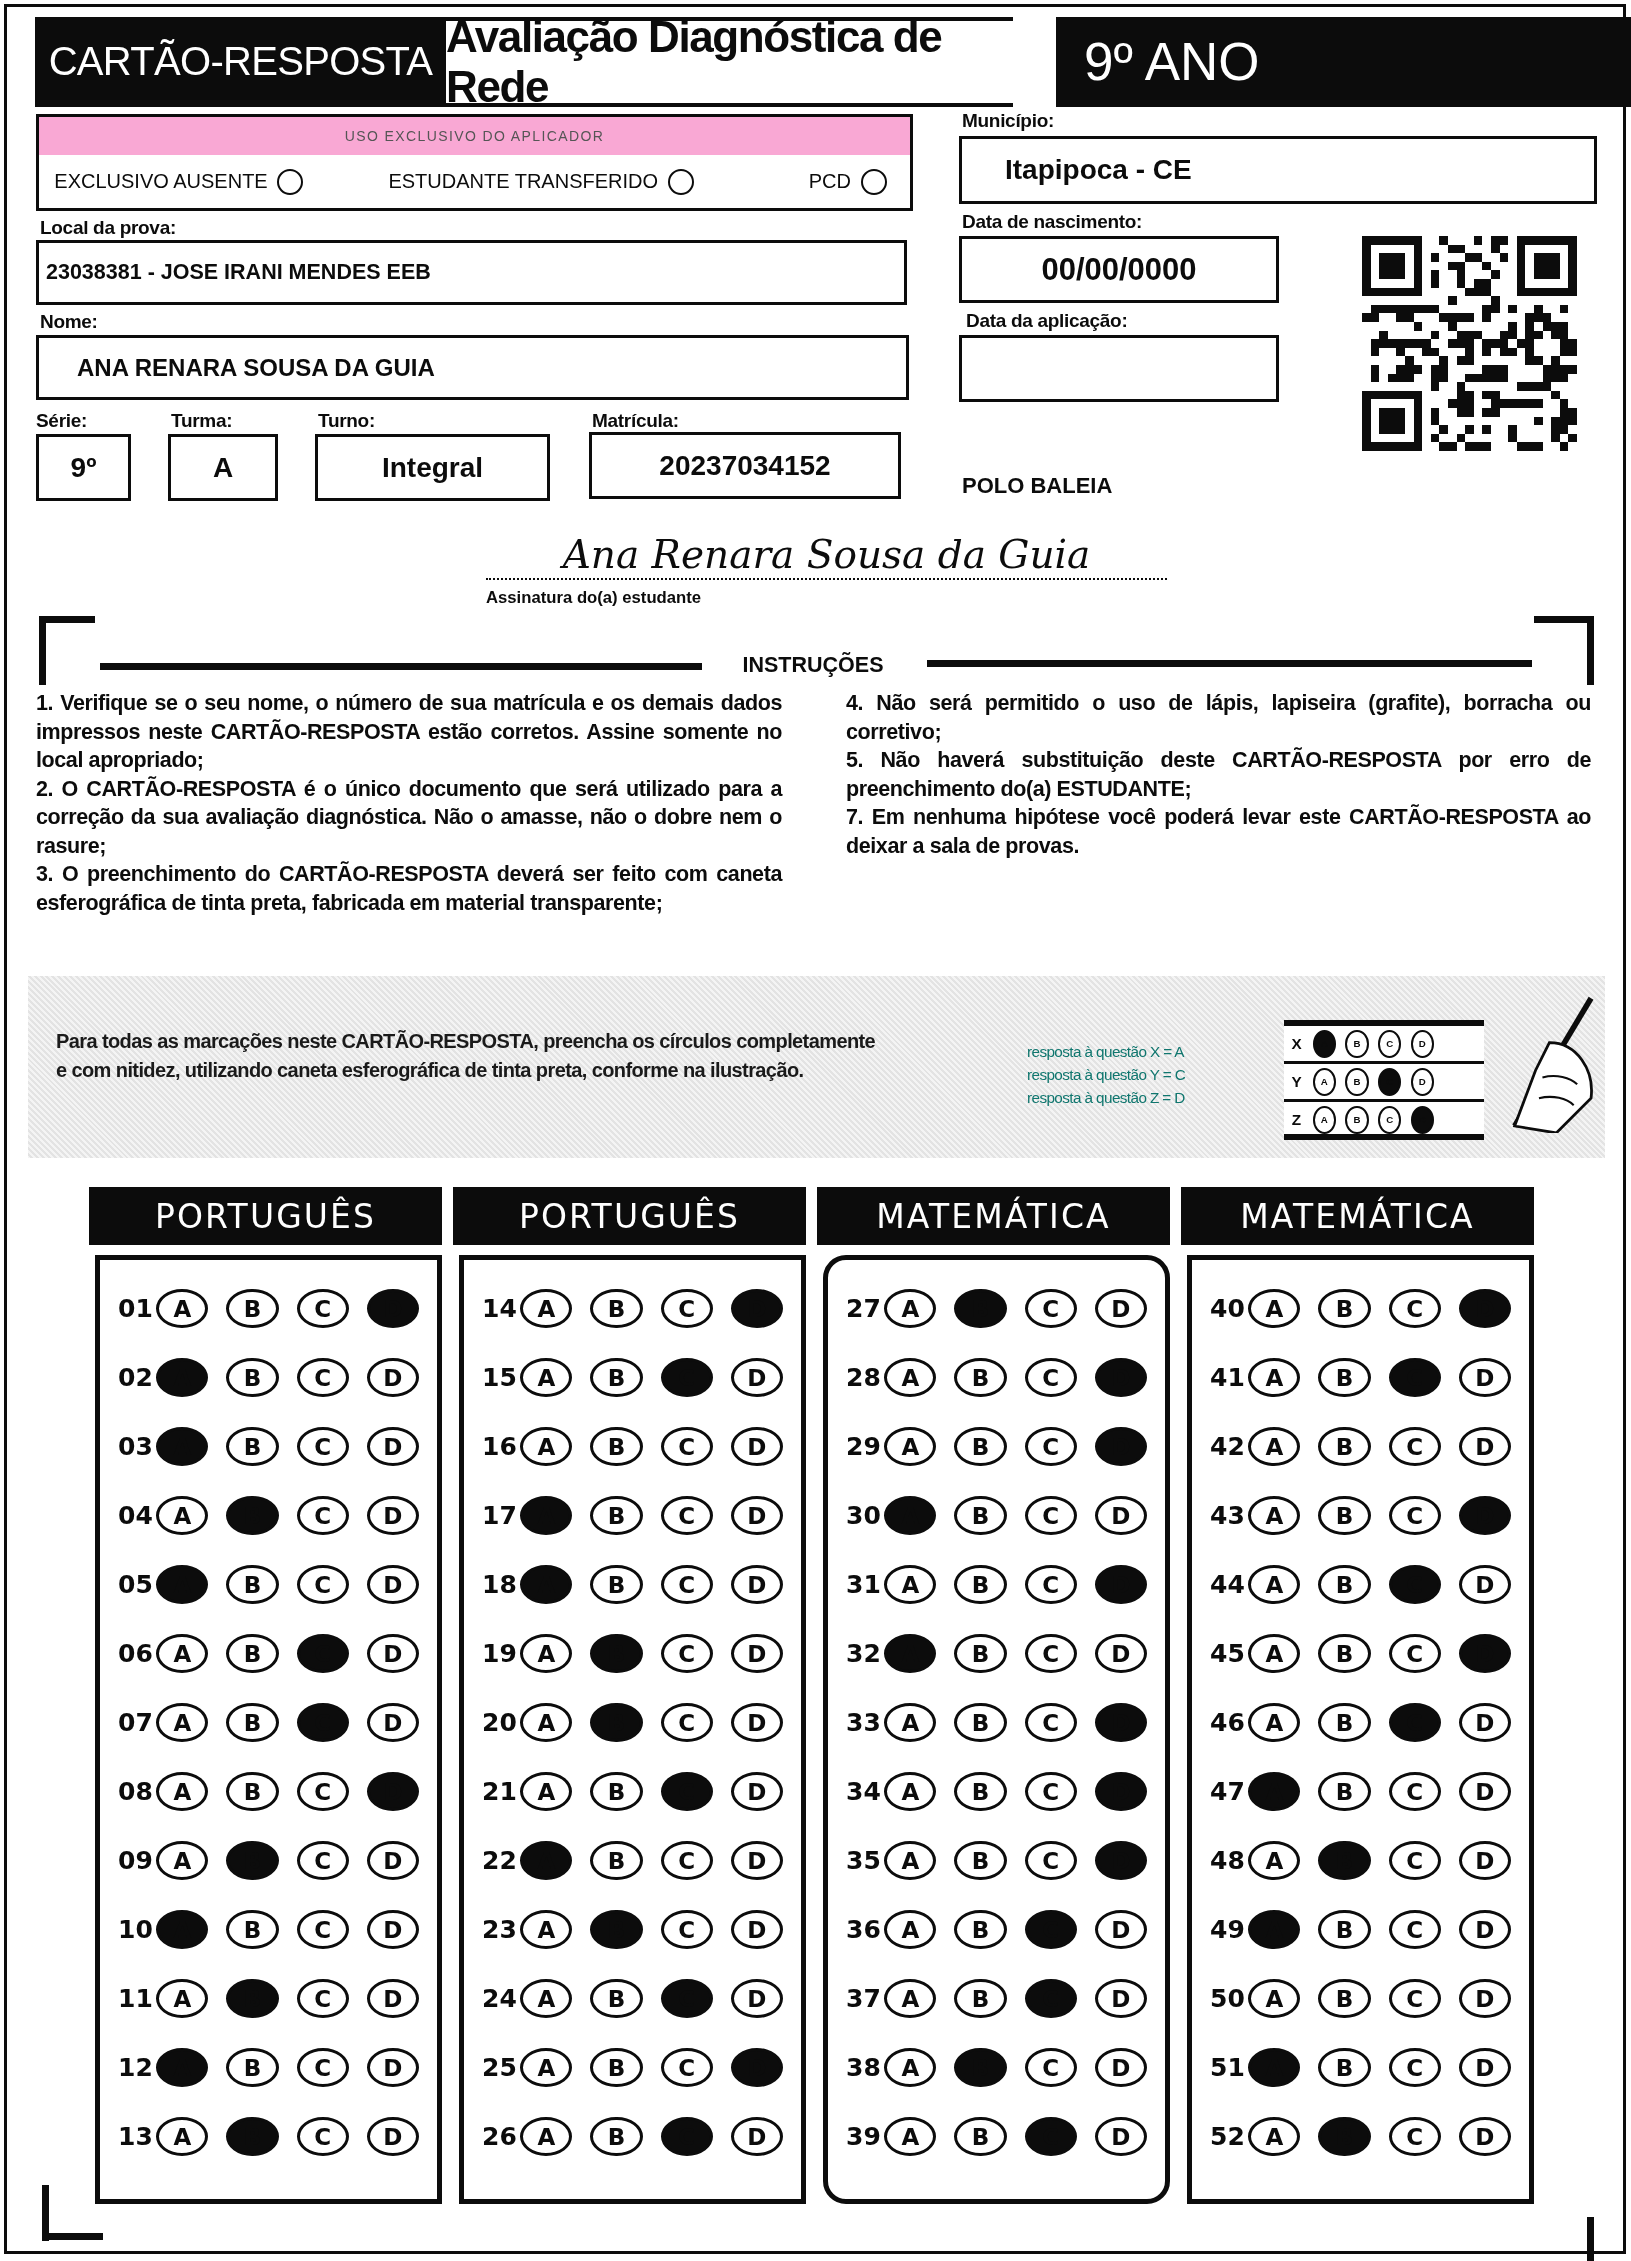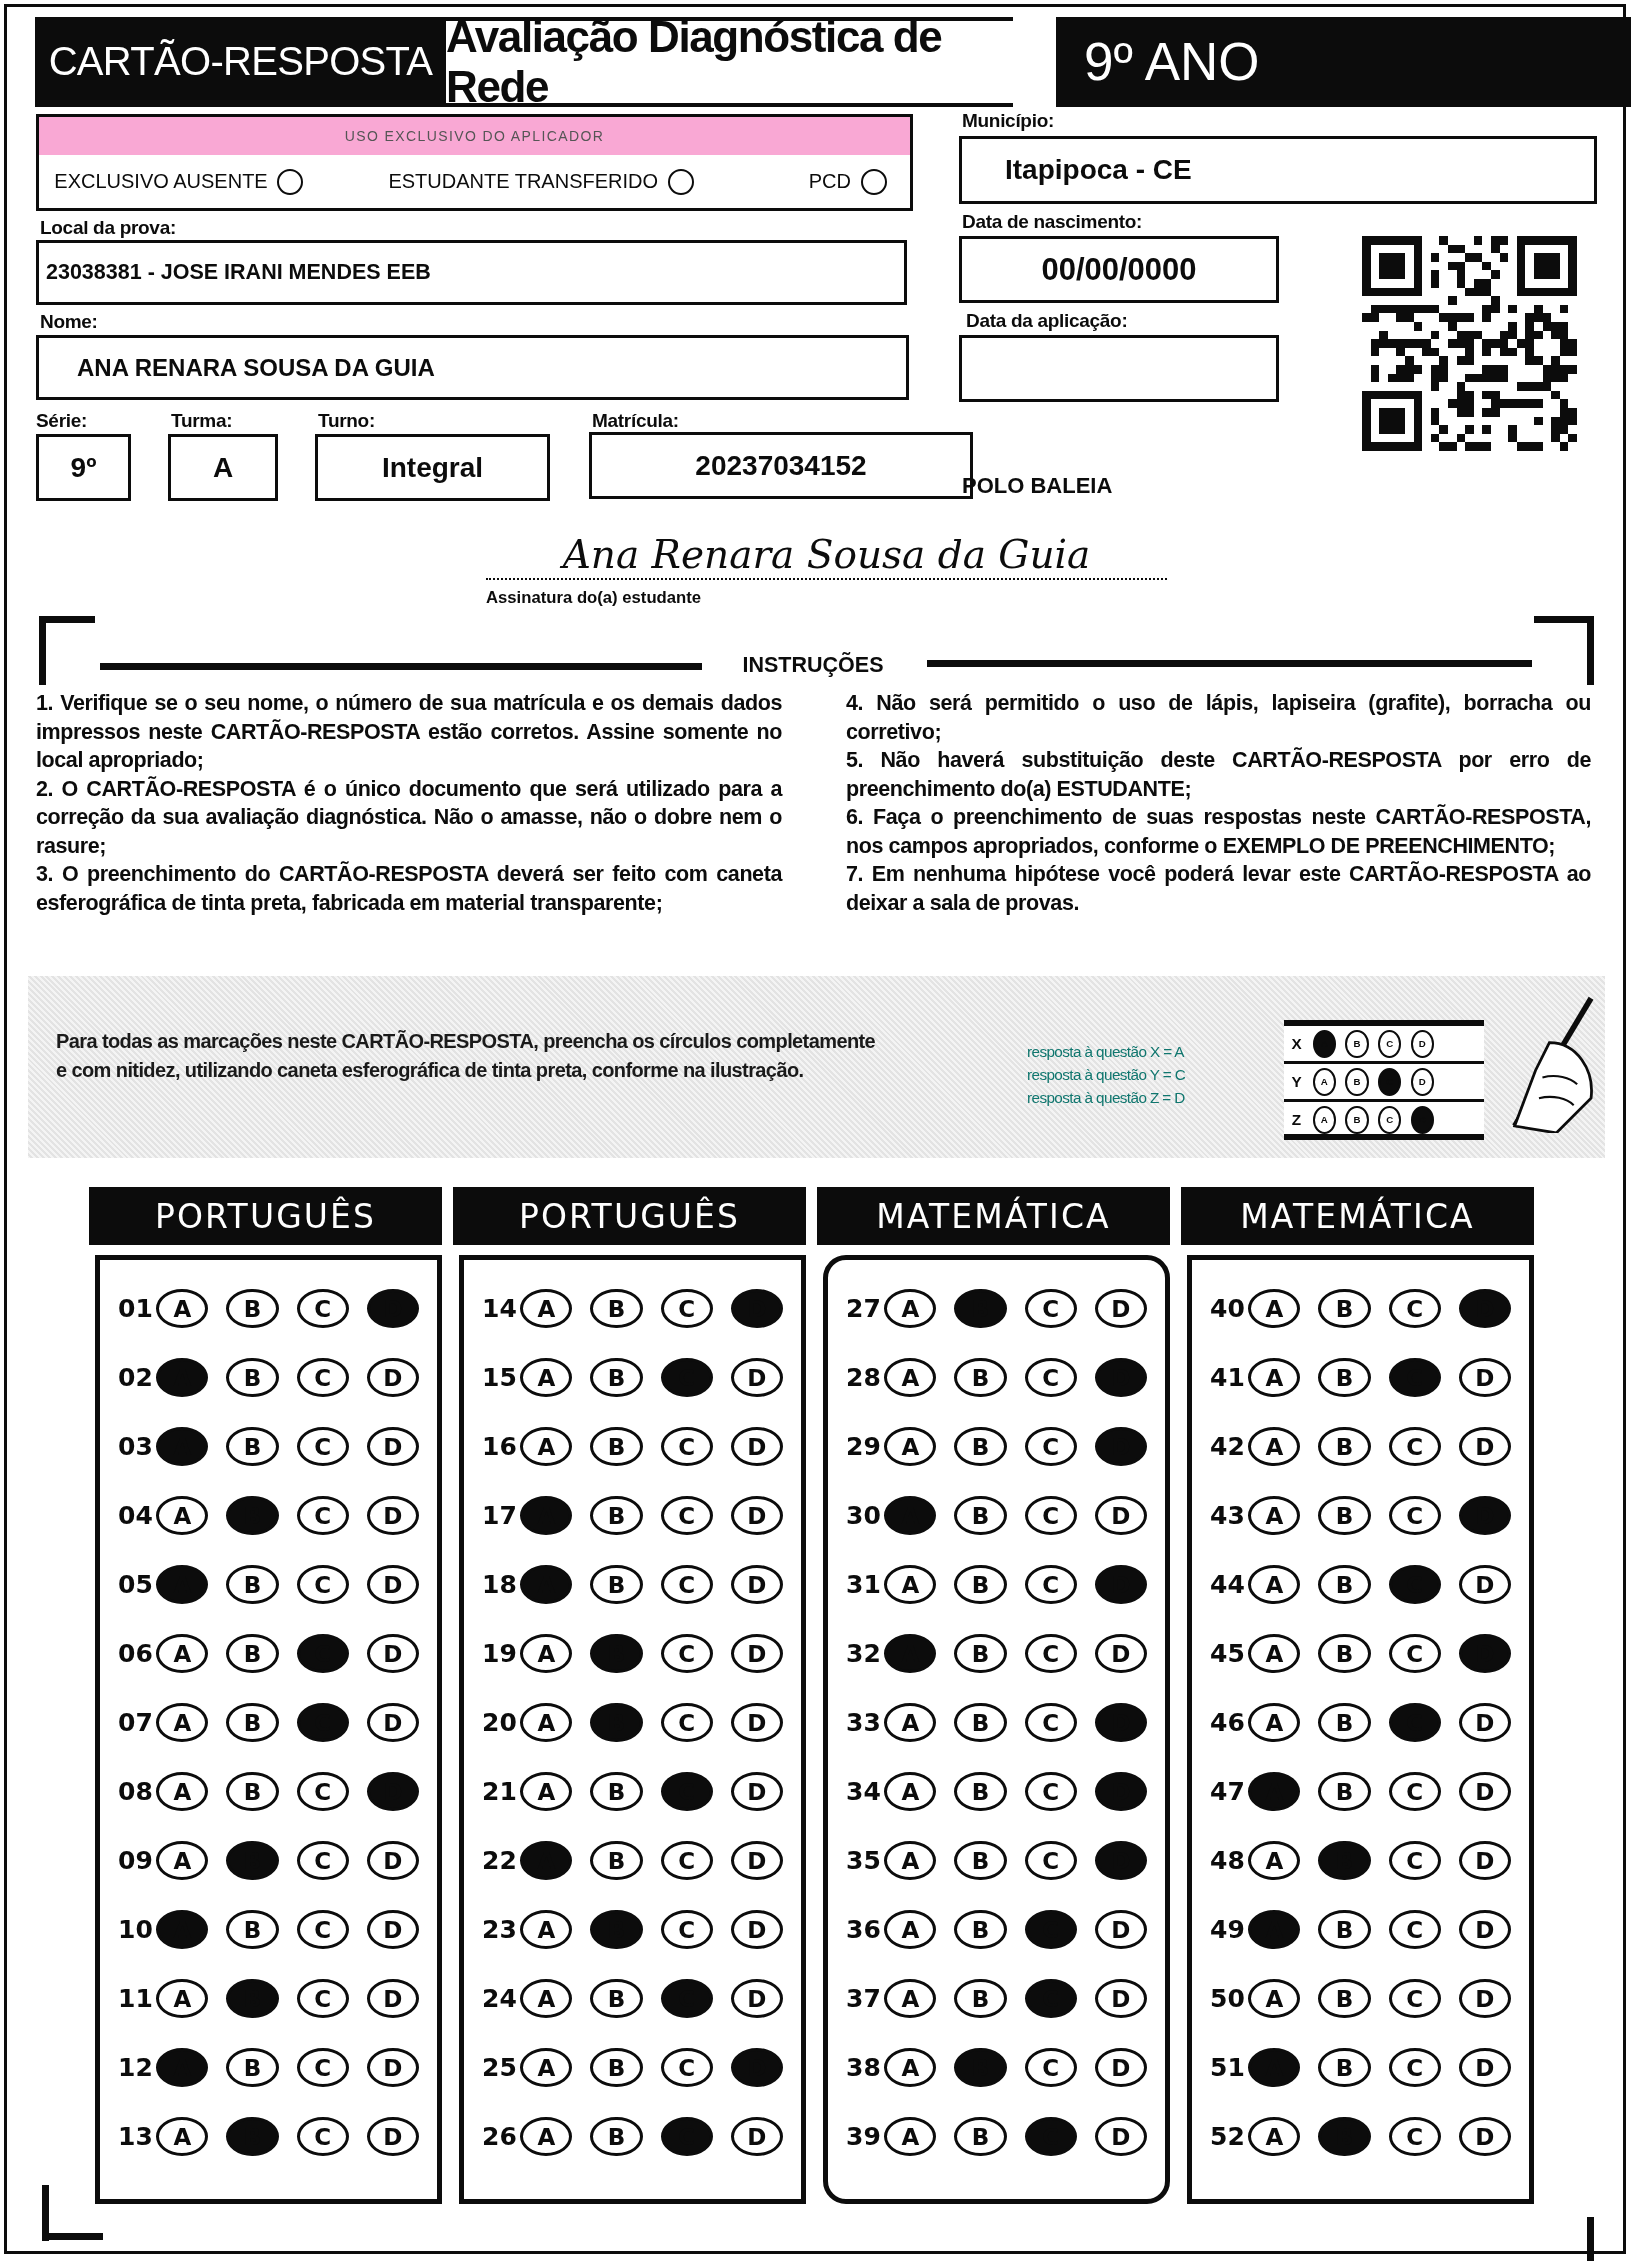--- a/index.html
+++ b/index.html
@@ -72,21 +72,21 @@
 <div class="abs label" style="left:40px;top:311px">Nome:</div>
 <div class="abs field" style="left:36px;top:335px;width:873px;height:65px;padding-left:38px;font-size:24px">ANA RENARA SOUSA DA GUIA</div>
 
 <div class="abs label" style="left:36px;top:410px">Série:</div>
 <div class="abs field" style="left:36px;top:434px;width:95px;height:67px;justify-content:center;font-size:28px">9º</div>
 <div class="abs label" style="left:171px;top:410px">Turma:</div>
 <div class="abs field" style="left:168px;top:434px;width:110px;height:67px;justify-content:center;font-size:28px">A</div>
 <div class="abs label" style="left:318px;top:410px">Turno:</div>
 <div class="abs field" style="left:315px;top:434px;width:235px;height:67px;justify-content:center;font-size:28px">Integral</div>
 <div class="abs label" style="left:592px;top:410px">Matrícula:</div>
-<div class="abs field" style="left:589px;top:432px;width:384px;height:67px;justify-content:center;font-size:28px;">20237034152</div>
+<div class="abs field" style="left:589px;top:432px;width:312px;height:67px;justify-content:center;font-size:28px;">20237034152</div>
 
 <div class="abs label" style="left:962px;top:110px">Município:</div>
 <div class="abs field" style="left:959px;top:136px;width:638px;height:68px;padding-left:43px;font-size:28px">Itapipoca - CE</div>
 <div class="abs label" style="left:962px;top:211px">Data de nascimento:</div>
 <div class="abs field" style="left:959px;top:236px;width:320px;height:67px;justify-content:center;font-size:31px">00/00/0000</div>
 <div class="abs label" style="left:966px;top:310px">Data da aplicação:</div>
 <div class="abs field" style="left:959px;top:335px;width:320px;height:67px;justify-content:center;font-size:28px"></div>
 <div class="abs" style="left:962px;top:473px;font-size:22px;font-weight:bold">POLO BALEIA</div>
 
 <svg class="abs qr" viewBox="0 0 25 25" shape-rendering="crispEdges">
@@ -302,21 +302,20 @@
 <div class="abs instr-title">INSTRUÇÕES</div>
 <div class="abs instr-line" style="left:927px;top:660px;width:605px"></div>
 <div class="abs instr-col" style="left:36px;top:689px;width:746px">
   <p>1. Verifique se o seu nome, o número de sua matrícula e os demais dados impressos neste CARTÃO-RESPOSTA estão corretos. Assine somente no local apropriado;</p>
   <p>2. O CARTÃO-RESPOSTA é o único documento que será utilizado para a correção da sua avaliação diagnóstica. Não o amasse, não o dobre nem o rasure;</p>
   <p>3. O preenchimento do CARTÃO-RESPOSTA deverá ser feito com caneta esferográfica de tinta preta, fabricada em material transparente;</p>
 </div>
 <div class="abs instr-col" style="left:846px;top:689px;width:745px">
   <p>4. Não será permitido o uso de lápis, lapiseira (grafite), borracha ou corretivo;</p>
   <p>5. Não haverá substituição deste CARTÃO-RESPOSTA por erro de preenchimento do(a) ESTUDANTE;</p>
-  <p>6. Faça o preenchimento de suas respostas neste CARTÃO-RESPOSTA, nos campos apropriados, conforme o EXEMPLO DE PREENCHIMENTO;</p>
   <p>7. Em nenhuma hipótese você poderá levar este CARTÃO-RESPOSTA ao deixar a sala de provas.</p>
 </div>
 
 <div class="abs example"></div>
 <div class="abs ex-text">Para todas as marcações neste CARTÃO-RESPOSTA, preencha os círculos completamente e com nitidez, utilizando caneta esferográfica de tinta preta, conforme na ilustração.</div>
 <div class="abs ex-legend">
   <div>resposta à questão X = A</div>
   <div>resposta à questão Y = C</div>
   <div>resposta à questão Z = D</div>
 </div>

